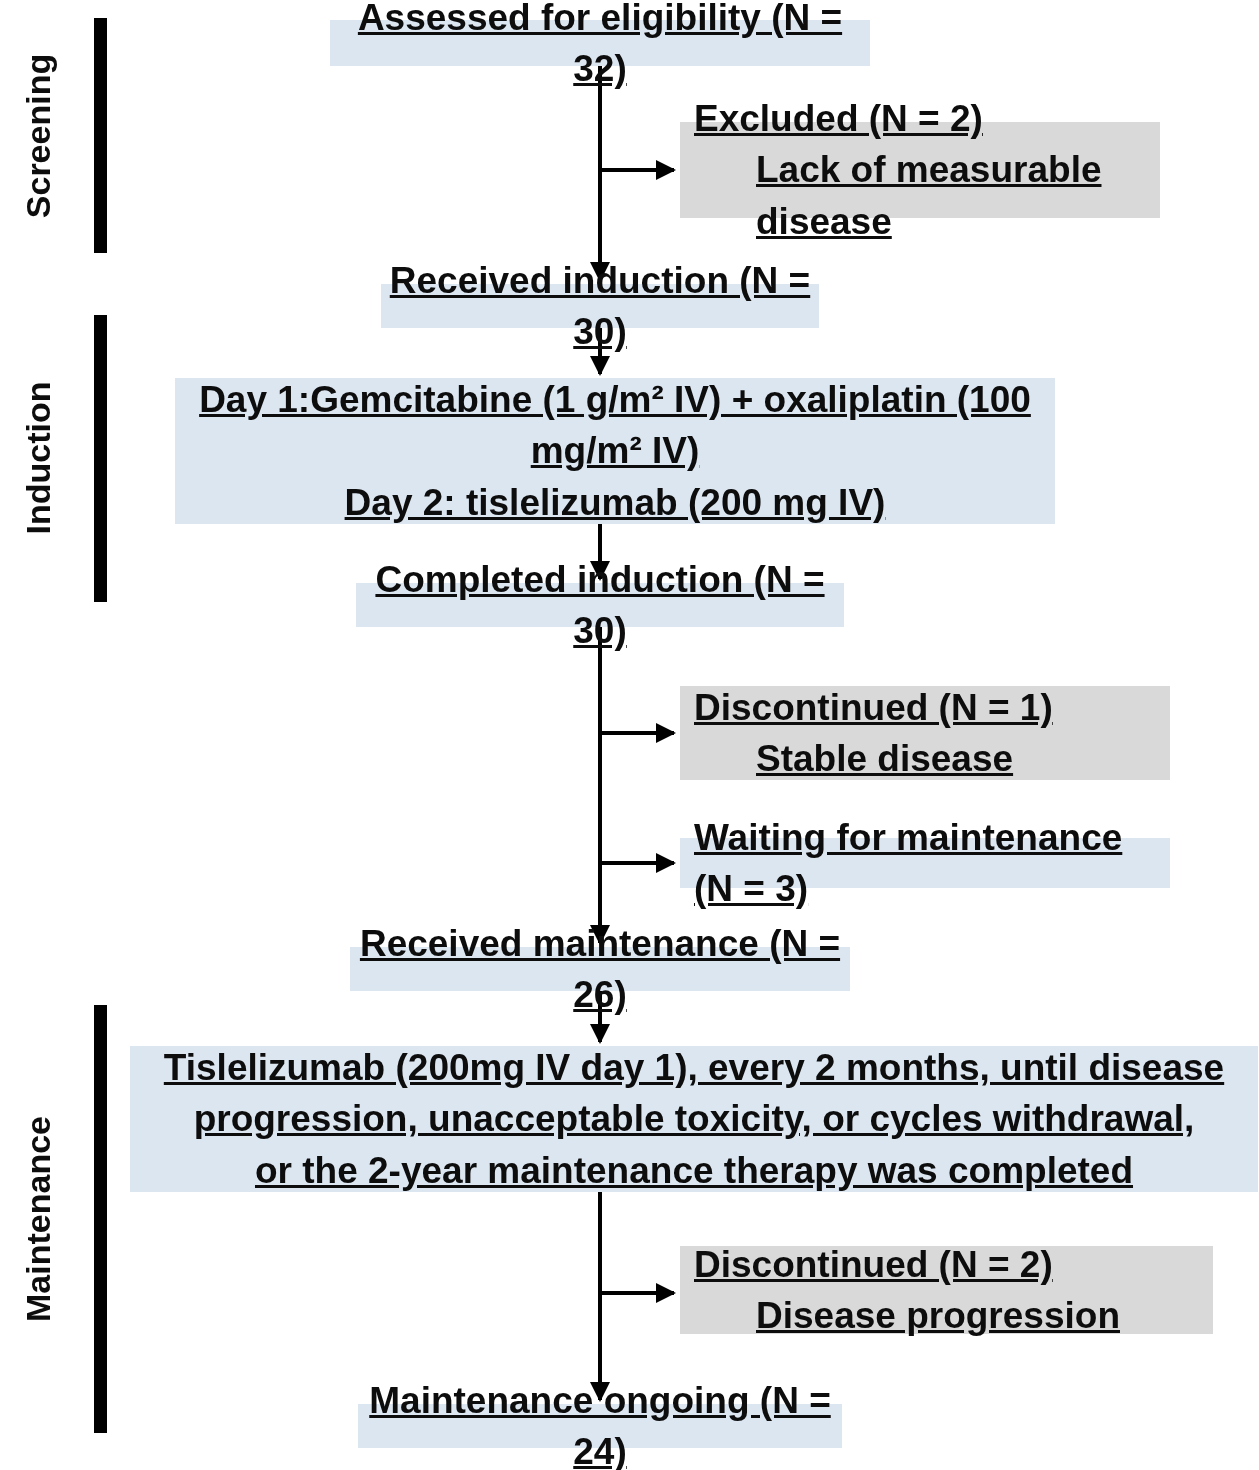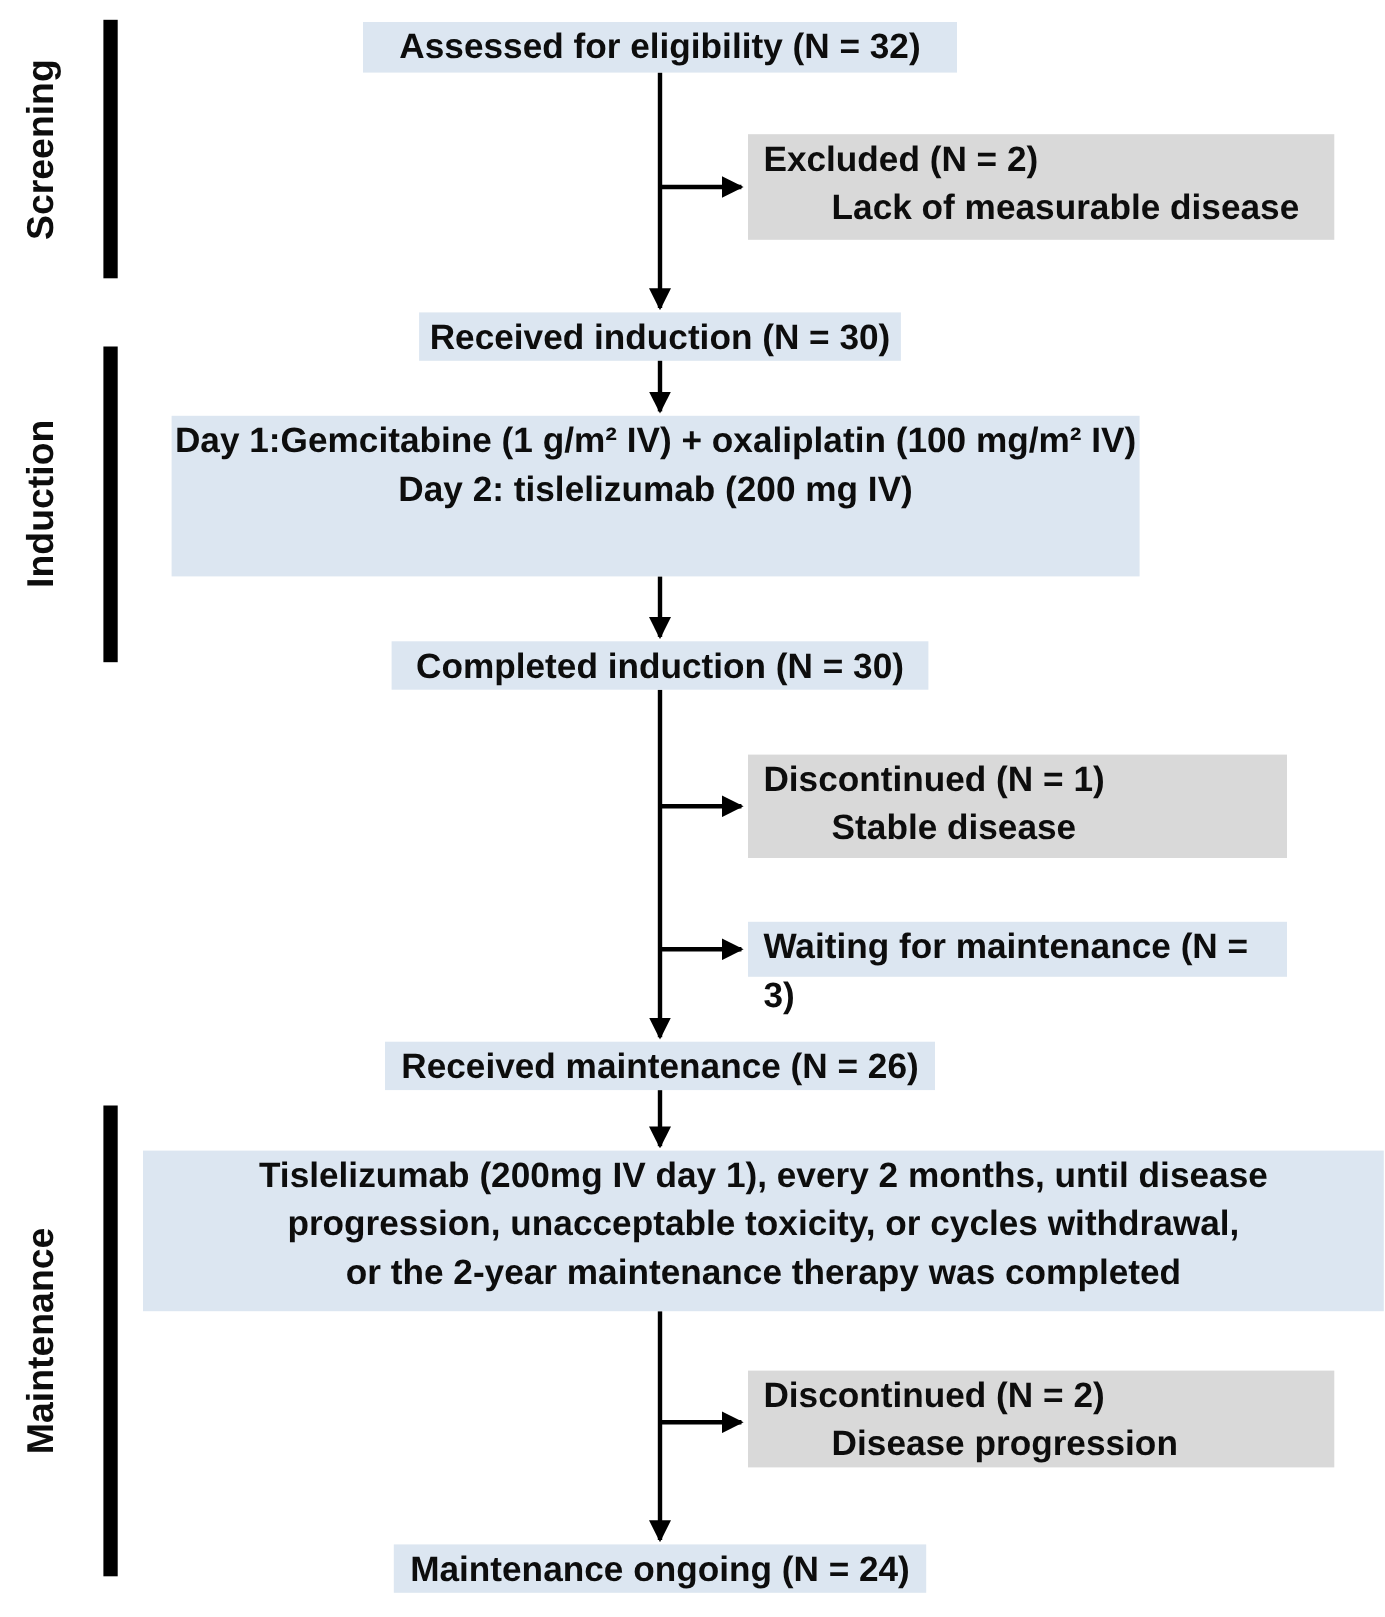--- a/index.html
+++ b/index.html
@@ -11,22 +11,24 @@
     font-family:"Liberation Sans", sans-serif;
     font-weight:bold;
     color:#0d0d0d;
     overflow:hidden;
   }
   .node {
     position:absolute;
     box-sizing:border-box;
     display:flex;
     flex-direction:column;
-    font-size:32px;
+    justify-content:center;
+    font-size:37px;
     line-height:1.38;
+    text-decoration:underline;
   }
   .blue { background:#dce6f1; }
   .gray { background:#d9d9d9; }
   .center { align-items:center; text-align:center; }
   .left   { align-items:stretch; text-align:left; padding-left:14px; padding-right:8px; }
   .left .title  { padding-left:0; }
   .left .reason { padding-left:62px; }
   .sidebar {
     position:absolute;
     left:94px;
@@ -71,30 +73,30 @@
     <line x1="600" y1="863" x2="674" y2="863" marker-end="url(#arrow)"></line>
     <line x1="600" y1="991" x2="600" y2="1042" marker-end="url(#arrow)"></line>
     <line x1="600" y1="1192" x2="600" y2="1400" marker-end="url(#arrow)"></line>
     <line x1="600" y1="1293" x2="674" y2="1293" marker-end="url(#arrow)"></line>
   </svg>
 
   <div class="node blue center" style="left:330px; top:20px; width:540px; height:46px;">
     <span>Assessed for eligibility (N = 32)</span>
   </div>
 
-  <div class="node gray left" style="left:680px; top:122px; width:533px; height:96px;">
+  <div class="node gray left" style="left:680px; top:122px; width:480px; height:96px;">
     <div class="title">Excluded (N = 2)</div>
     <div class="reason">Lack of measurable disease</div>
   </div>
 
   <div class="node blue center" style="left:381px; top:284px; width:438px; height:44px;">
     <span>Received induction (N = 30)</span>
   </div>
 
-  <div class="node blue center" style="left:156px; top:378px; width:880px; height:146px;">
+  <div class="node blue center" style="left:175px; top:378px; width:880px; height:146px;">
     <div>Day 1:Gemcitabine (1 g/m² IV) + oxaliplatin (100 mg/m² IV)</div>
     <div>Day 2: tislelizumab (200 mg IV)</div>
   </div>
 
   <div class="node blue center" style="left:356px; top:583px; width:488px; height:44px;">
     <span>Completed induction (N = 30)</span>
   </div>
 
   <div class="node gray left" style="left:680px; top:686px; width:490px; height:94px;">
     <div class="title">Discontinued (N = 1)</div>

